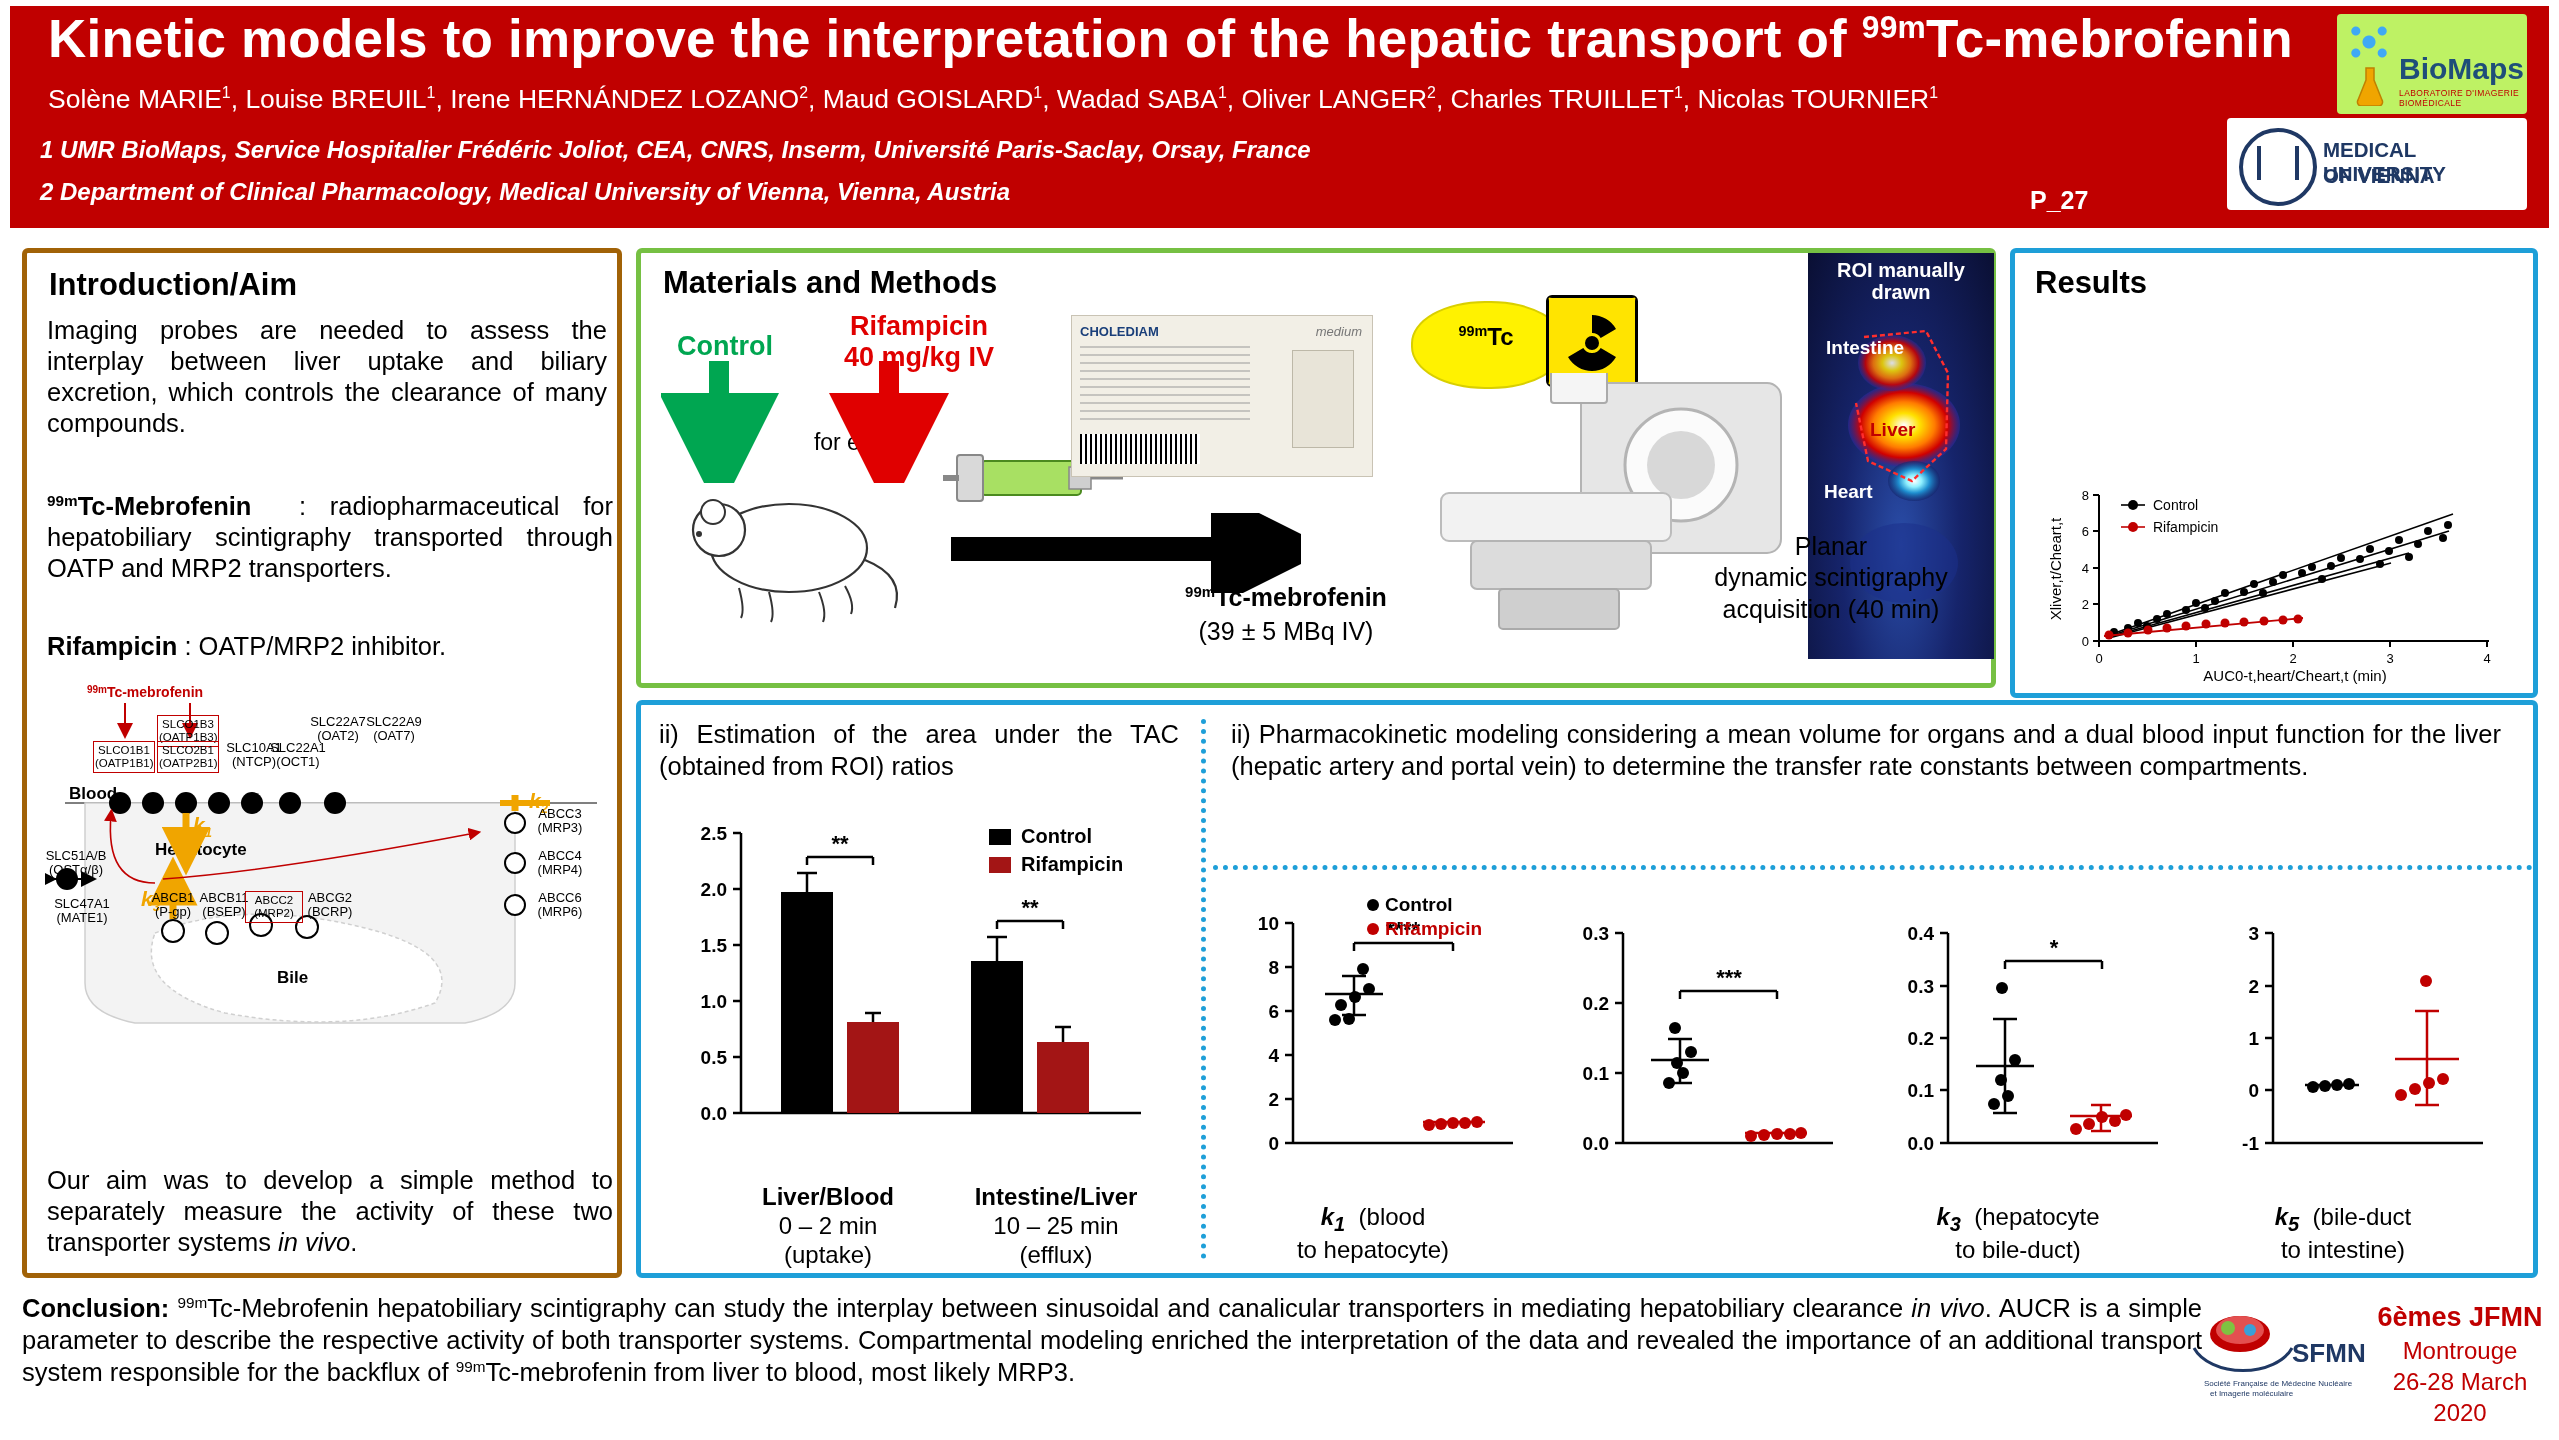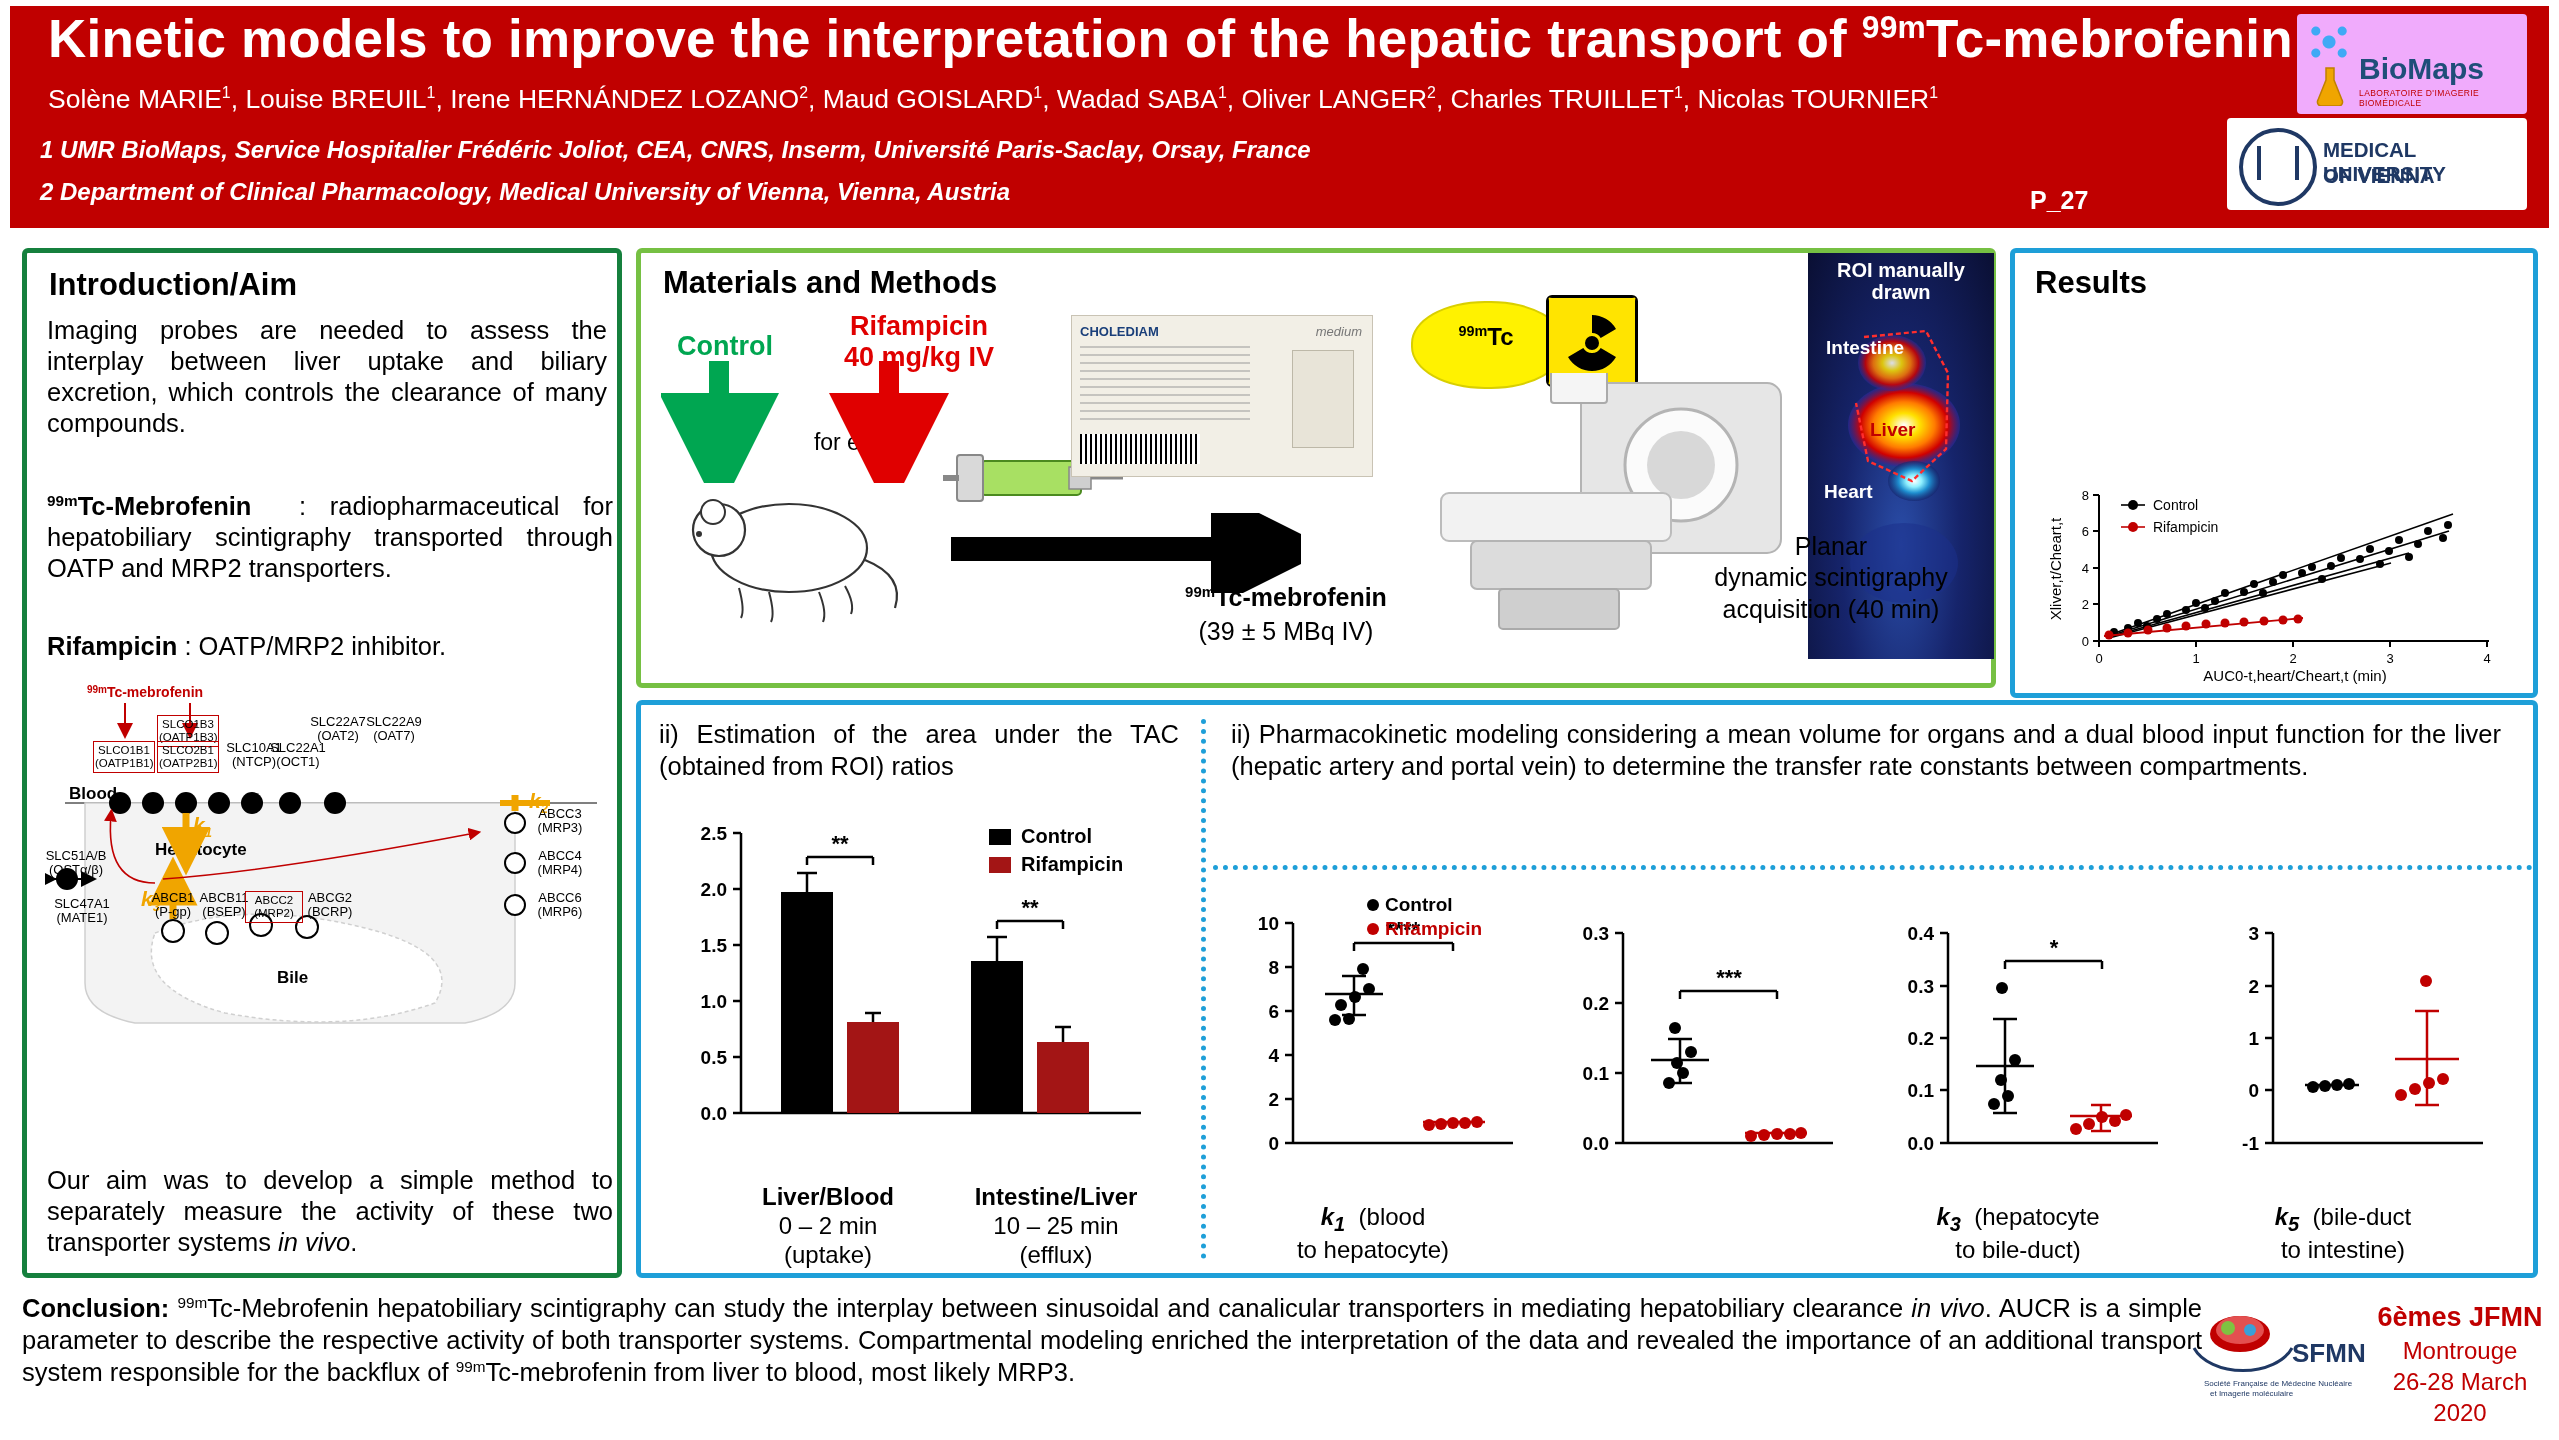--- a/index.html
+++ b/index.html
@@ -33,22 +33,22 @@
     position:absolute;left:30px;top:172px;width:2000px;
     font-size:24px;font-style:italic;font-weight:bold;
   }
   .pcode{
     position:absolute;left:2020px;top:180px;
     font-size:25px;font-weight:bold;
   }
   sup{font-size:60%;}
 
   .biomaps{
-    position:absolute;right:22px;top:8px;width:230px;height:100px;
-    background:#f0abfc;border-radius:4px;
+    position:absolute;right:22px;top:8px;width:190px;height:100px;
+    background:#bef264;border-radius:4px;
   }
   .bm-dots{position:absolute;left:10px;top:6px;width:44px;height:44px;border-radius:50%;
     background:radial-gradient(circle at 50% 50%, #3fa9f5 0 6px, transparent 7px),
                radial-gradient(circle at 20% 25%, #3fa9f5 0 4px, transparent 5px),
                radial-gradient(circle at 80% 25%, #3fa9f5 0 4px, transparent 5px),
                radial-gradient(circle at 20% 75%, #3fa9f5 0 4px, transparent 5px),
                radial-gradient(circle at 80% 75%, #3fa9f5 0 4px, transparent 5px);}
   .bm-flask{position:absolute;left:16px;top:52px;width:34px;height:40px;}
   .bm-text{position:absolute;left:62px;top:38px;font-size:30px;font-weight:bold;color:#1f4e79;}
   .bm-sub{position:absolute;left:62px;top:74px;font-size:8.5px;color:#c00000;letter-spacing:.4px;}
@@ -59,21 +59,21 @@
   }
   .muv-logo{position:absolute;left:12px;top:10px;width:70px;height:70px;border-radius:50%;
     border:4px solid #1f3864;}
   .muv-inner{position:absolute;left:14px;top:14px;width:34px;height:34px;border-left:4px solid #1f3864;
     border-right:4px solid #1f3864;}
   .muv-t1{position:absolute;left:96px;top:20px;font-size:20.5px;font-weight:bold;color:#1f3864;}
   .muv-t2{position:absolute;left:96px;top:46px;font-size:20.5px;font-weight:bold;color:#1f3864;}
 
   
   .panel{position:absolute;box-sizing:border-box;background:#fff;}
-  .p-intro{left:22px;top:248px;width:600px;height:1030px;border:5px solid #15803d;border-radius:6px;}
+  .p-intro{left:22px;top:248px;width:600px;height:1030px;border:5px solid #a16207;border-radius:6px;}
   .p-mm{left:636px;top:248px;width:1360px;height:440px;border:5px solid #76c043;border-radius:6px;}
   .p-res{left:2010px;top:248px;width:528px;height:450px;border:5px solid #1e9fd8;border-radius:6px;}
   .p-bottom{left:636px;top:700px;width:1902px;height:578px;border:5px solid #1e9fd8;border-radius:6px;}
 
   .h-sec{font-size:31px;font-weight:bold;}
   .txt{font-size:25.5px;line-height:1.22;text-align:justify;}
 
   
   .intro-h{position:absolute;left:22px;top:14px;}
   .intro-p1{position:absolute;left:20px;top:62px;width:560px;}

